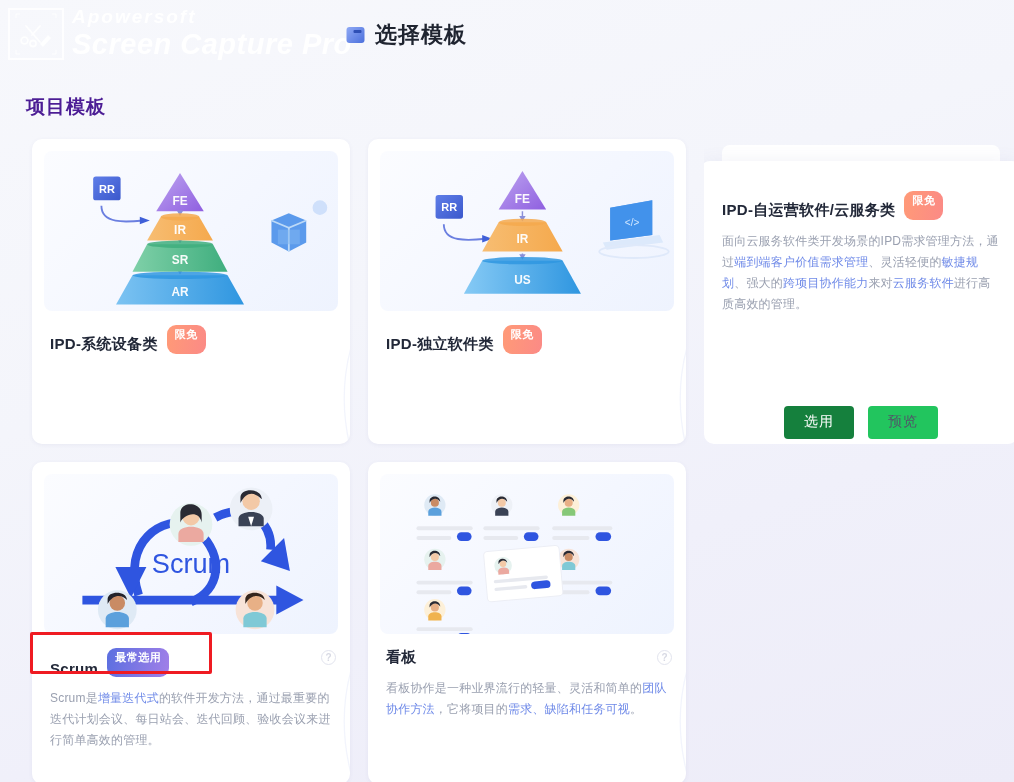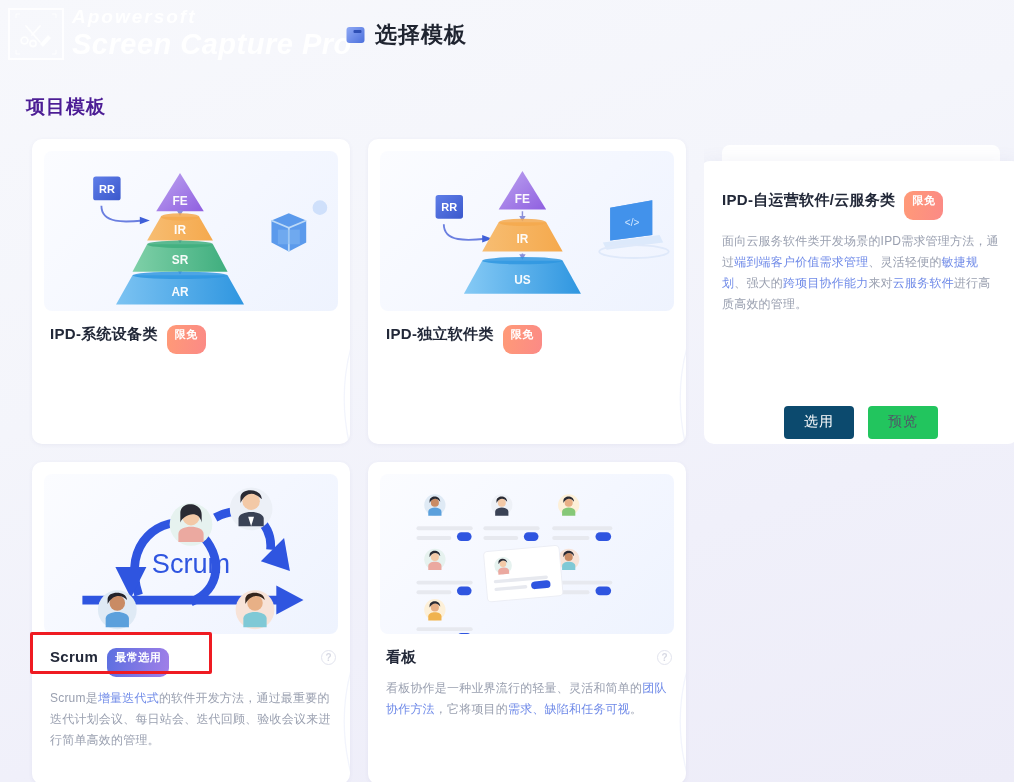--- a/index.html
+++ b/index.html
@@ -63,21 +63,21 @@
     position:relative; height:305px;
   }
   .card.row2 { height:322px; }
 
   .thumb {
     height:160px; margin:12px 12px 0 12px; border-radius:8px;
     position:relative; overflow:hidden;
     background: linear-gradient(135deg,#fbfcff 0%,#f4f7ff 55%,#eef3fe 100%);
   }
   .card-body { padding:14px 18px 0 18px; position:relative; }
-  .card-head { display:flex; align-items:flex-start; gap:9px; }
+  .card-head { display:flex; align-items:flex-end; gap:9px; }
   .card-title { font-size:15px; font-weight:bold; color:#222838; letter-spacing:.3px; white-space:nowrap;}
   .badge {
     font-size:11px; color:#fff; padding:2px 8px 12px; border-radius:9px;
     font-weight:bold; letter-spacing:.5px; white-space:nowrap;
   }
   .badge.free { background: linear-gradient(100deg,#ff9a77 0%,#fb8a86 100%); }
   .badge.pop  { background: linear-gradient(100deg,#5b6fe0 0%,#a17fe8 100%); }
 
   .card-desc {
     margin-top:11px; font-size:12px; line-height:21px; color:#9aa0b0; letter-spacing:.2px;
@@ -104,21 +104,21 @@
   }
   .hover-body { position:relative; padding:30px 22px 0 22px; }
   .hover-actions {
     position:absolute; left:0; right:0; bottom:22px;
     display:flex; justify-content:center; gap:14px;
   }
   .btn {
     font-size:14px; padding:7px 20px 8px; border-radius:4px; border:none;
     cursor:pointer; letter-spacing:1px; font-family:inherit;
   }
-  .btn-primary { background:#0c4a6e; color:#fff; }
+  .btn-primary { background:#15803d; color:#fff; }
   .btn-ghost { background:#22c55e; color:#505668; }
 
   
   .annotation {
     position:absolute; left:30px; top:632px; width:182px; height:42px;
     border:3px solid #ef1b22; border-radius:2px; z-index:40;
   }
 
   
   .swirl { position:absolute; right:-40px; top:-20px; width:200px; height:260px; opacity:.55; pointer-events:none;}

